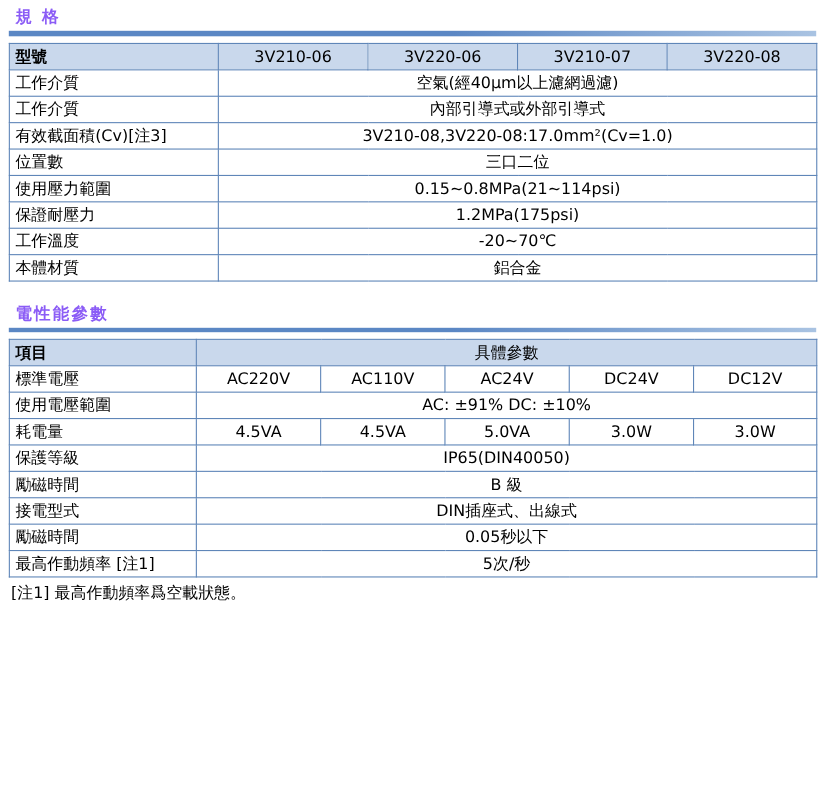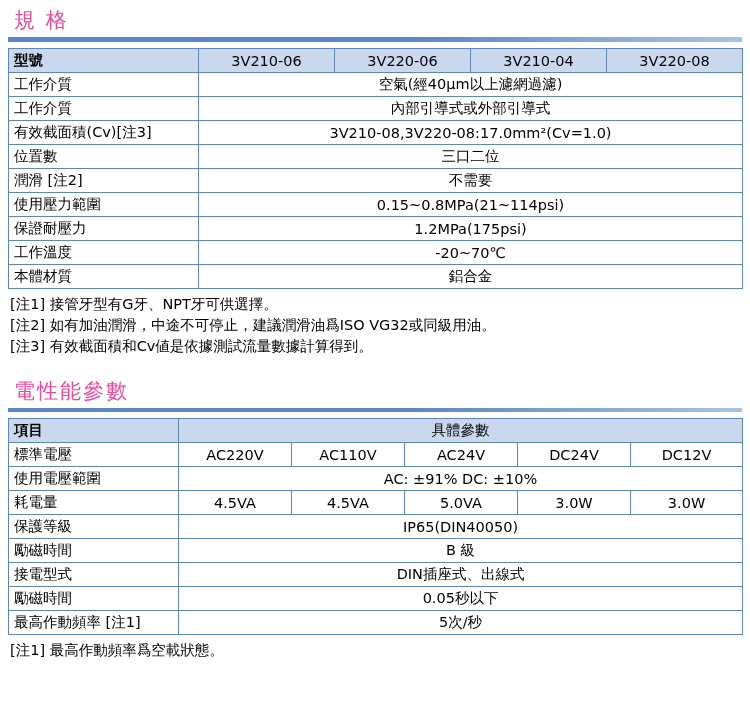--- a/index.html
+++ b/index.html
@@ -7,25 +7,25 @@
     margin: 0; padding: 0;
     width: 750px; height: 727px;
     background: #ffffff;
     font-family: "DejaVu Sans", "Liberation Sans", sans-serif;
     color: #000000;
   }
   .page { width: 750px; height: 727px; position: relative; padding: 0 8px; }
 
   
   .section-head {
-    font-size: 21px;
-    font-weight: normal;
+    font-size: 15px;
+    font-weight: bold;
     letter-spacing: 2px;
     padding: 6px 2px 3px 6px;
-    color: #ec4899;
+    color: #8b5cf6;
   }
   .section-rule {
     height: 5px;
     background: linear-gradient(to right, #5b87c4 0%, #5b87c4 55%, #a9c3e2 100%);
     margin: 0 0 6px 0;
   }
   .section-rule.thin { height: 4px; }
 
   
   table.spec {
@@ -77,21 +77,21 @@
       <col style="width:136px">
       <col style="width:136px">
       <col style="width:136px">
       <col style="width:136px">
     </colgroup>
     <tbody>
       <tr class="hdr-row">
         <td class="lbl">型號</td>
         <td>3V210-06</td>
         <td>3V220-06</td>
-        <td>3V210-04</td>
+        <td>3V210-07</td>
         <td>3V220-08</td>
       </tr>
 
       <tr>
         <td class="lbl">工作介質</td>
         <td colspan="4">空氣(經40μm以上濾網過濾)</td>
       </tr>
 
       <tr>
         <td class="lbl">工作介質</td>
@@ -102,24 +102,20 @@
       <tr>
         <td class="lbl">有效截面積(Cv)[注3]</td>
         <td colspan="4">3V210-08,3V220-08:17.0mm²(Cv=1.0)</td>
       </tr>
 
       <tr>
         <td class="lbl">位置數</td>
         <td colspan="4">三口二位</td>
       </tr>
 
-      <tr>
-        <td class="lbl">潤滑 [注2]</td>
-        <td colspan="4">不需要</td>
-      </tr>
 
       <tr>
         <td class="lbl">使用壓力範圍</td>
         <td colspan="4">0.15~0.8MPa(21~114psi)</td>
       </tr>
 
       <tr>
         <td class="lbl">保證耐壓力</td>
         <td colspan="4">1.2MPa(175psi)</td>
       </tr>
@@ -129,25 +125,20 @@
         <td colspan="4">-20~70℃</td>
       </tr>
 
       <tr>
         <td class="lbl">本體材質</td>
         <td colspan="4">鋁合金</td>
       </tr>
     </tbody>
   </table>
 
-  <div class="notes">
-    <div class="note">[注1] 接管牙型有G牙、NPT牙可供選擇。</div>
-    <div class="note">[注2] 如有加油潤滑，中途不可停止，建議潤滑油爲ISO VG32或同級用油。</div>
-    <div class="note">[注3] 有效截面積和Cv値是依據測試流量數據計算得到。</div>
-  </div>
 
   <div class="gap"></div>
 
   <div class="section-head">電性能參數</div>
   <div class="section-rule thin"></div>
 
   <table class="spec">
     <colgroup>
       <col style="width:170px">
       <col style="width:113px">

